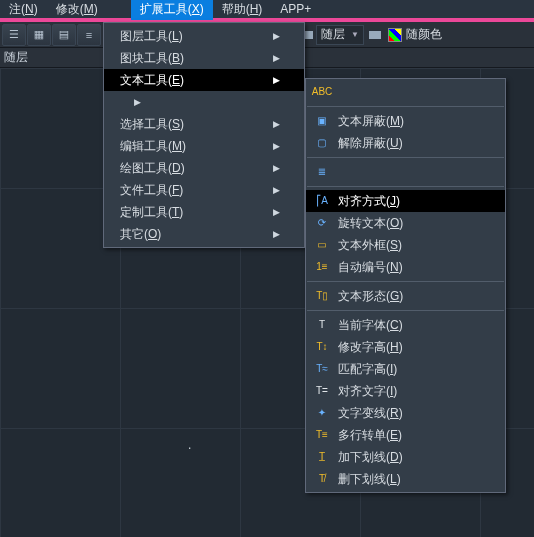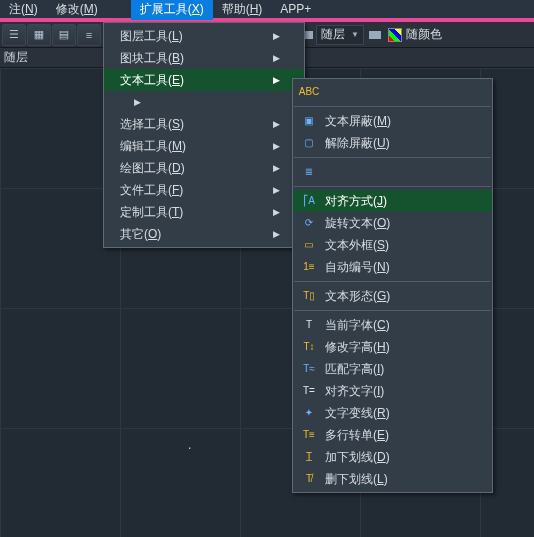--- a/index.html
+++ b/index.html
@@ -29,21 +29,21 @@
 .canvas { position:absolute; left:0; top:68px; right:0; bottom:0; background:#222a33; }
 .grid { position:absolute; inset:0; background-image:
   linear-gradient(#2e3742 1px,transparent 1px),
   linear-gradient(90deg,#2e3742 1px,transparent 1px);
   background-size:120px 120px; }
 .dot { position:absolute; left:188px; top:370px; color:#cfd7df; }
 
 
 .menu { position:absolute; background:#333d48; border:1px solid #60697a; box-shadow:2px 2px 4px rgba(0,0,0,.5); padding:2px 0; }
 .menu-item { height:22px; line-height:22px; padding:0 24px 0 16px; display:flex; align-items:center; justify-content:space-between; cursor:default; white-space:nowrap; }
-.menu-item.highlight { background:#14532d; color:#fff; }
+.menu-item.highlight { background:#000000; color:#fff; }
 .menu-item .arrow { font-size:9px; margin-left:14px; color:#cfd7df; }
 .menu-item.highlight .arrow { color:#fff; }
 .msep { height:1px; background:#525d6b; margin:3px 1px; }
 
 .menu.sub { padding:2px 0; }
 .sub .menu-item { padding:0 22px 0 6px; }
 .sub .ic { width:20px; height:16px; display:flex; align-items:center; justify-content:center; margin-right:6px; font-size:10px; }
 .sub .lbl { flex:1; text-align:left; }
 .ic.y { color:#f2be2a; }
 .ic.b { color:#6ab3ff; }
@@ -129,21 +129,21 @@
     <div class="menu-item">
       <span class="lbl">定制工具(<u>T</u>)</span>
       <span class="arrow">▶</span>
     </div>
     <div class="menu-item">
       <span class="lbl">其它(<u>O</u>)</span>
       <span class="arrow">▶</span>
     </div>
   </div>
 
-<div class="menu sub" id="menu2" style="left:292px; top:78px; width:201px">
+<div class="menu sub" id="menu2" style="left:305px; top:78px; width:201px">
     <div class="menu-item">
       <span class="ic y">ABC</span>
     </div>
     <div class="msep"></div>
     <div class="menu-item">
       <span class="ic b">▣</span>
       <span class="lbl">文本屏蔽(<u>M</u>)</span>
     </div>
     <div class="menu-item">
       <span class="ic b">▢</span>

